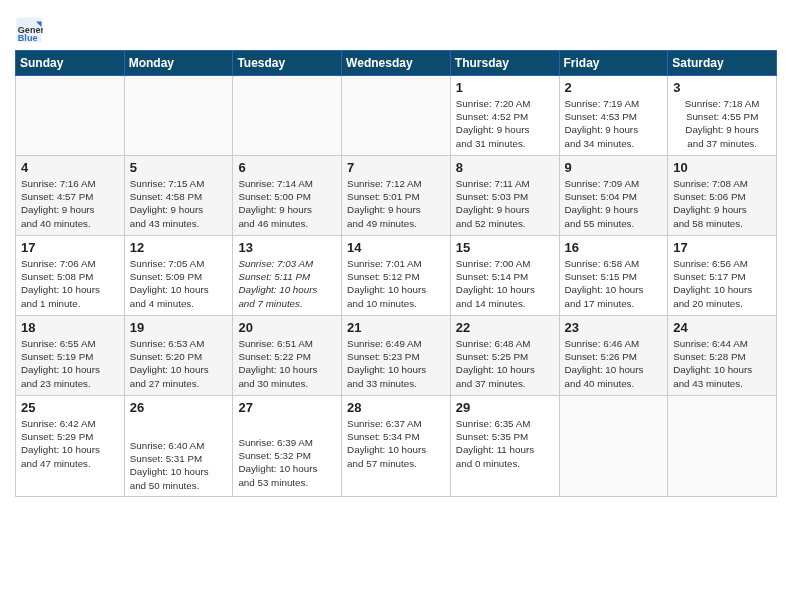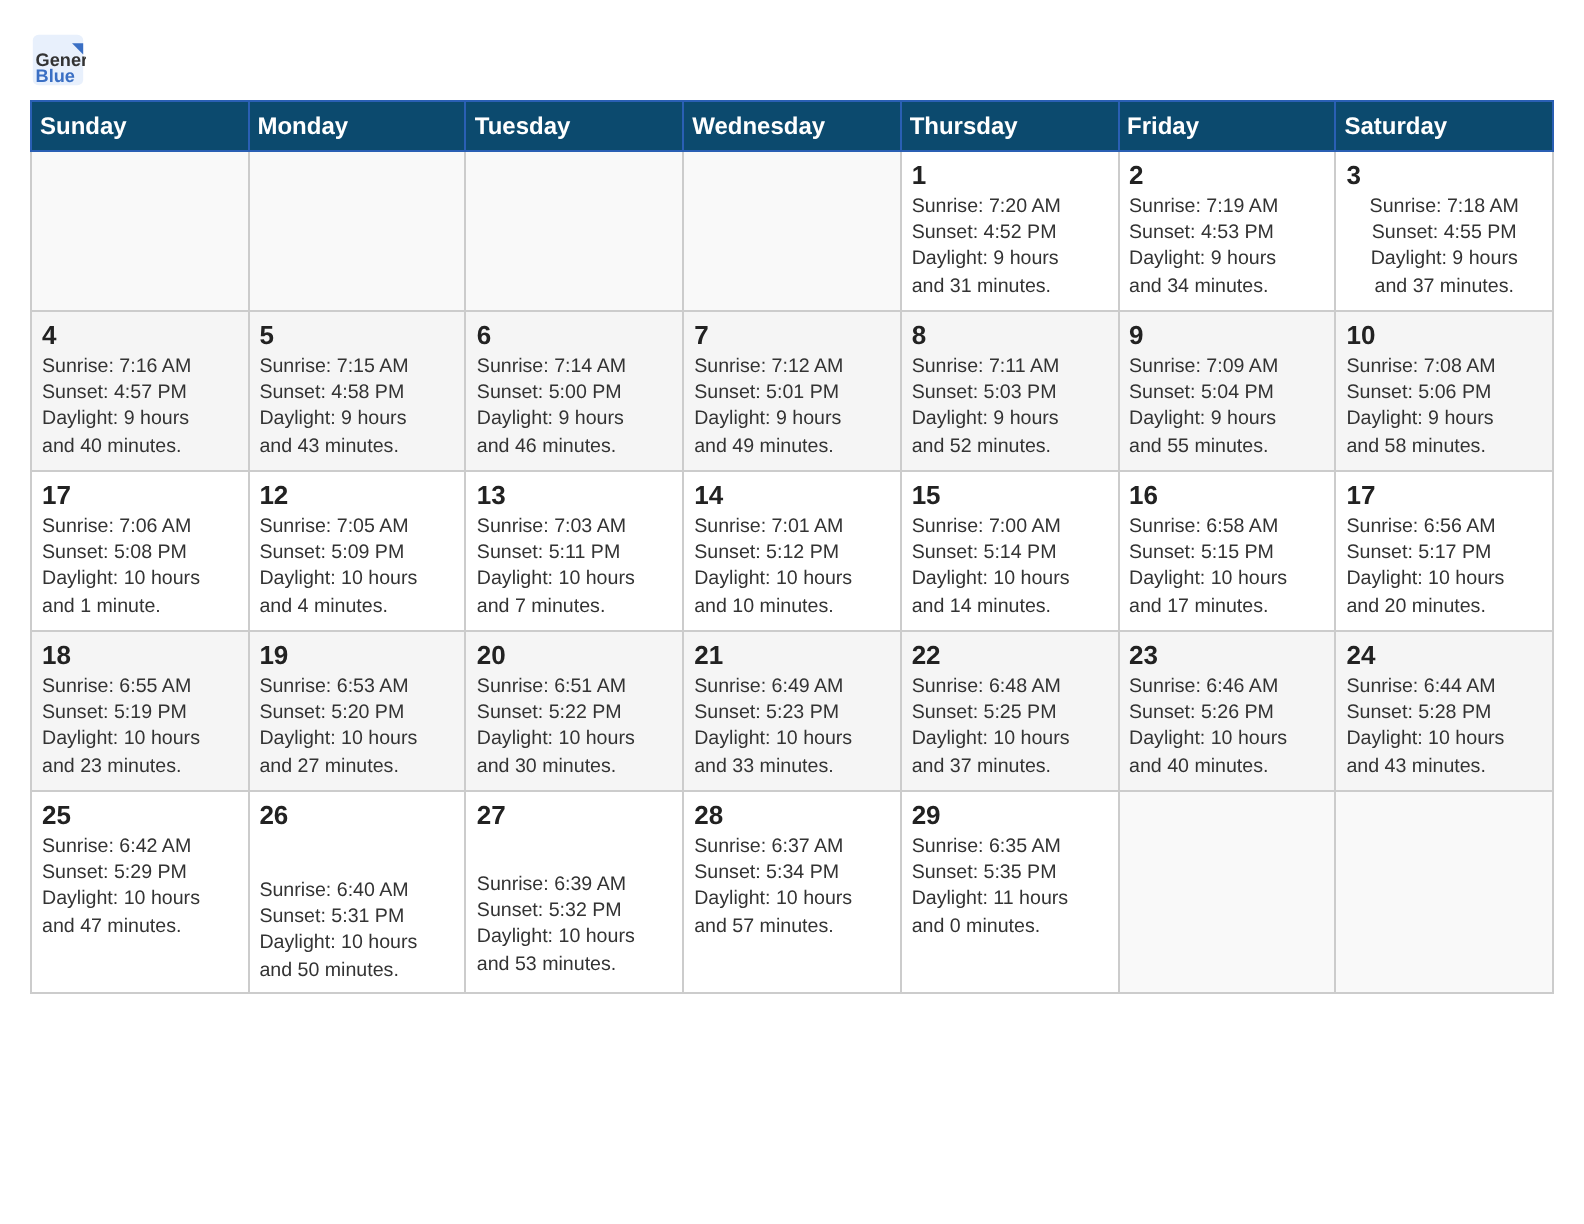--- a/index.html
+++ b/index.html
@@ -202,21 +202,21 @@
         </td>
         <td>
           <div class="day-number">12</div>
           <div class="day-info" style="white-space: pre-line;">Sunrise: 7:05 AM
 Sunset: 5:09 PM
 Daylight: 10 hours
 and 4 minutes.</div>
         </td>
         <td>
           <div class="day-number">13</div>
-          <div class="day-info" style="white-space: pre-line;">Sunrise: 7:03 AM
+          <div class="day-info" style="white-space: pre-line; font-style: italic;">Sunrise: 7:03 AM
 Sunset: 5:11 PM
 Daylight: 10 hours
 and 7 minutes.</div>
         </td>
         <td>
           <div class="day-number">14</div>
           <div class="day-info" style="white-space: pre-line;">Sunrise: 7:01 AM
 Sunset: 5:12 PM
 Daylight: 10 hours
 and 10 minutes.</div>

